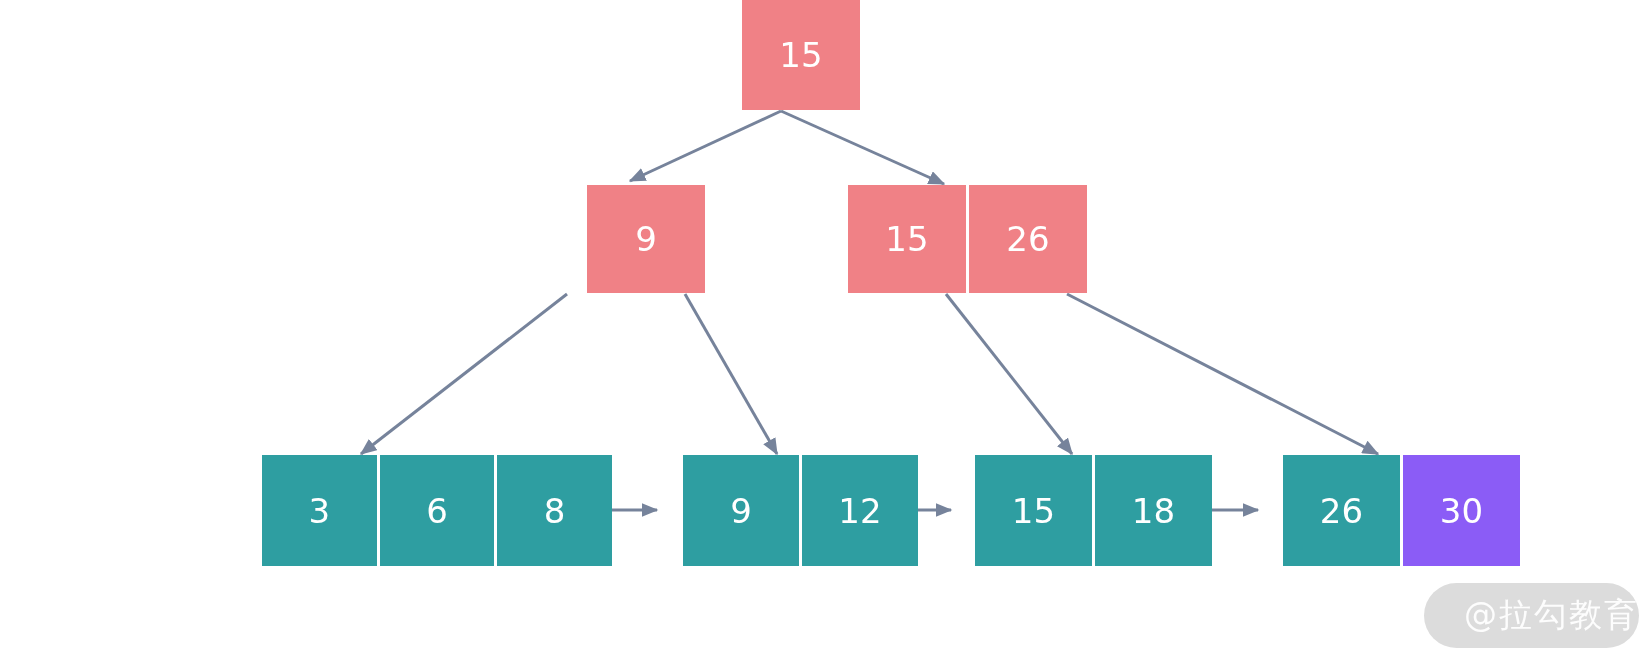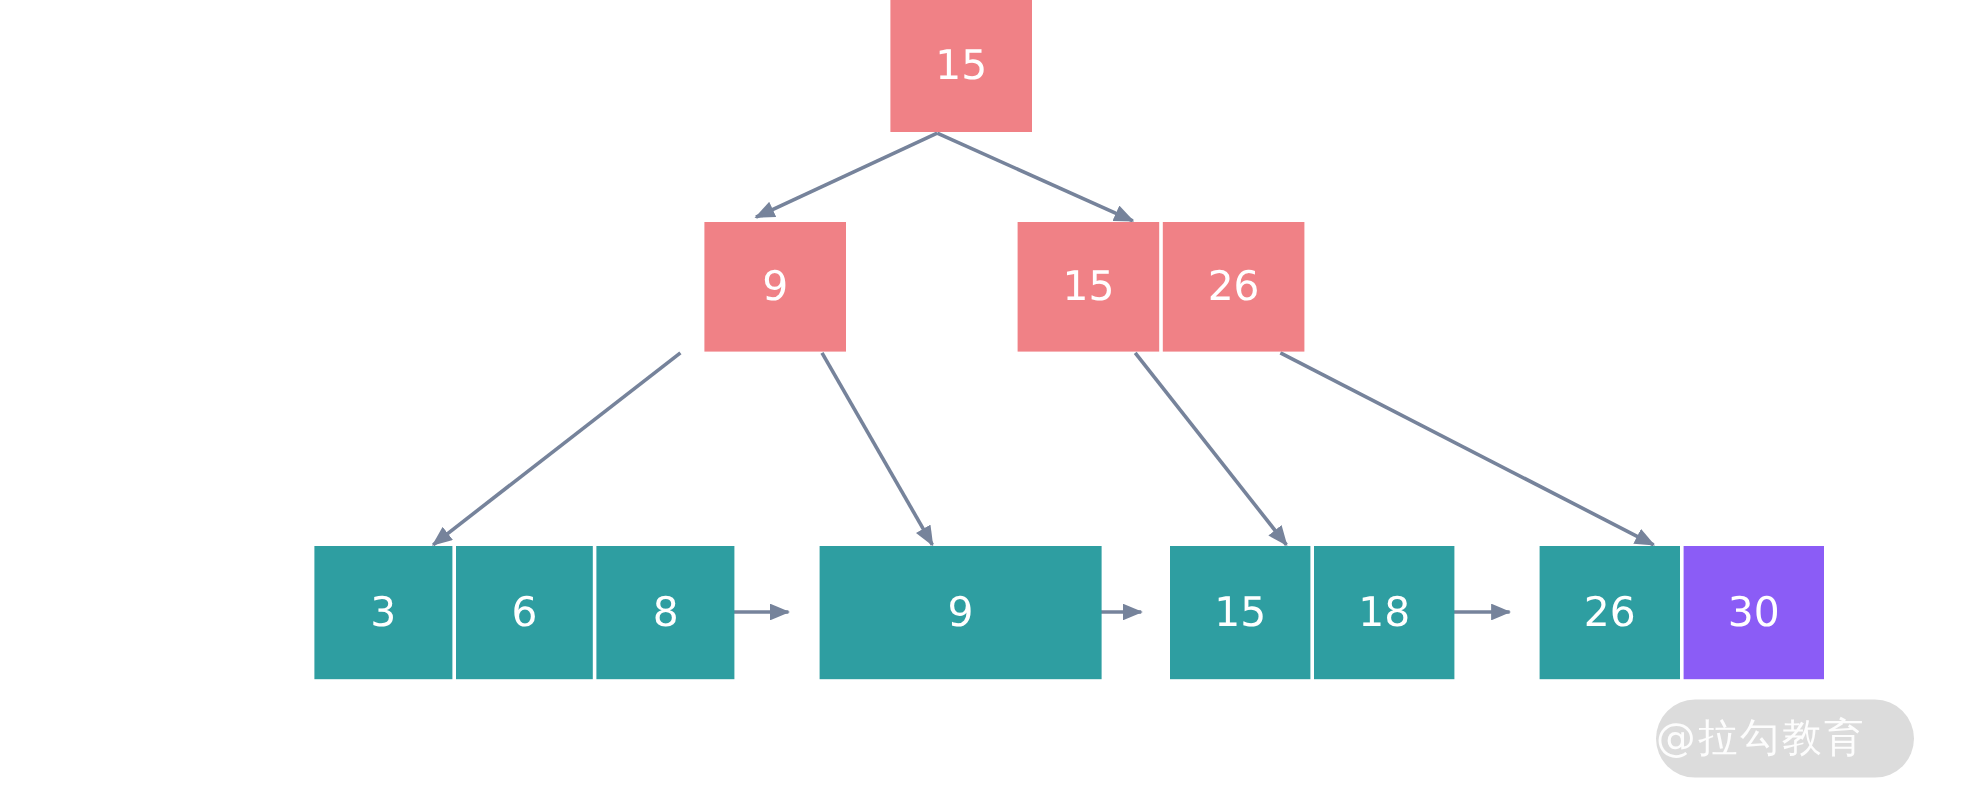--- a/index.html
+++ b/index.html
@@ -28,28 +28,28 @@
     display: flex;
     align-items: center;
     justify-content: center;
     color: #ffffff;
     font-size: 34px;
     line-height: 1;
     user-select: none;
   }
   .watermark {
     position: absolute;
-    left: 1380px;
+    left: 1424px;
     top: 583px;
     width: 215px;
     height: 65px;
     border-radius: 33px;
     display: flex;
     align-items: center;
-    justify-content: flex-start;
+    justify-content: flex-end;
     font-size: 33px;
     letter-spacing: 2px;
     user-select: none;
   }
 </style>
 </head>
 <body>
 
 <div class="canvas">
 
@@ -82,20 +82,21 @@
       <div class="cell" style="background: rgb(240, 129, 134); color: rgb(255, 255, 255);">15</div>
       <div class="cell" style="background: rgb(240, 129, 134); color: rgb(255, 255, 255);">26</div>
     </div>
     <div class="node" style="left: 242px; top: 455px; width: 350px; height: 111px;">
       <div class="cell" style="background: rgb(46, 158, 161); color: rgb(255, 255, 255);">3</div>
       <div class="cell" style="background: rgb(46, 158, 161); color: rgb(255, 255, 255);">6</div>
       <div class="cell" style="background: rgb(46, 158, 161); color: rgb(255, 255, 255);">8</div>
     </div>
     <div class="node" style="left: 663px; top: 455px; width: 235px; height: 111px;">
       <div class="cell" style="background: rgb(46, 158, 161); color: rgb(255, 255, 255);">9</div>
+      <div class="cell" style="background: rgb(46, 158, 161); color: rgb(255, 255, 255);">12</div>
     </div>
     <div class="node" style="left: 955px; top: 455px; width: 237px; height: 111px;">
       <div class="cell" style="background: rgb(46, 158, 161); color: rgb(255, 255, 255);">15</div>
       <div class="cell" style="background: rgb(46, 158, 161); color: rgb(255, 255, 255);">18</div>
     </div>
     <div class="node" style="left: 1263px; top: 455px; width: 237px; height: 111px;">
       <div class="cell" style="background: rgb(46, 158, 161); color: rgb(255, 255, 255);">26</div>
       <div class="cell" style="background: #8b5cf6; color: rgb(255, 255, 255);">30</div>
     </div>
     <div class="watermark" style="background: rgb(220, 220, 220); color: rgba(255, 255, 255, 0.92);">

